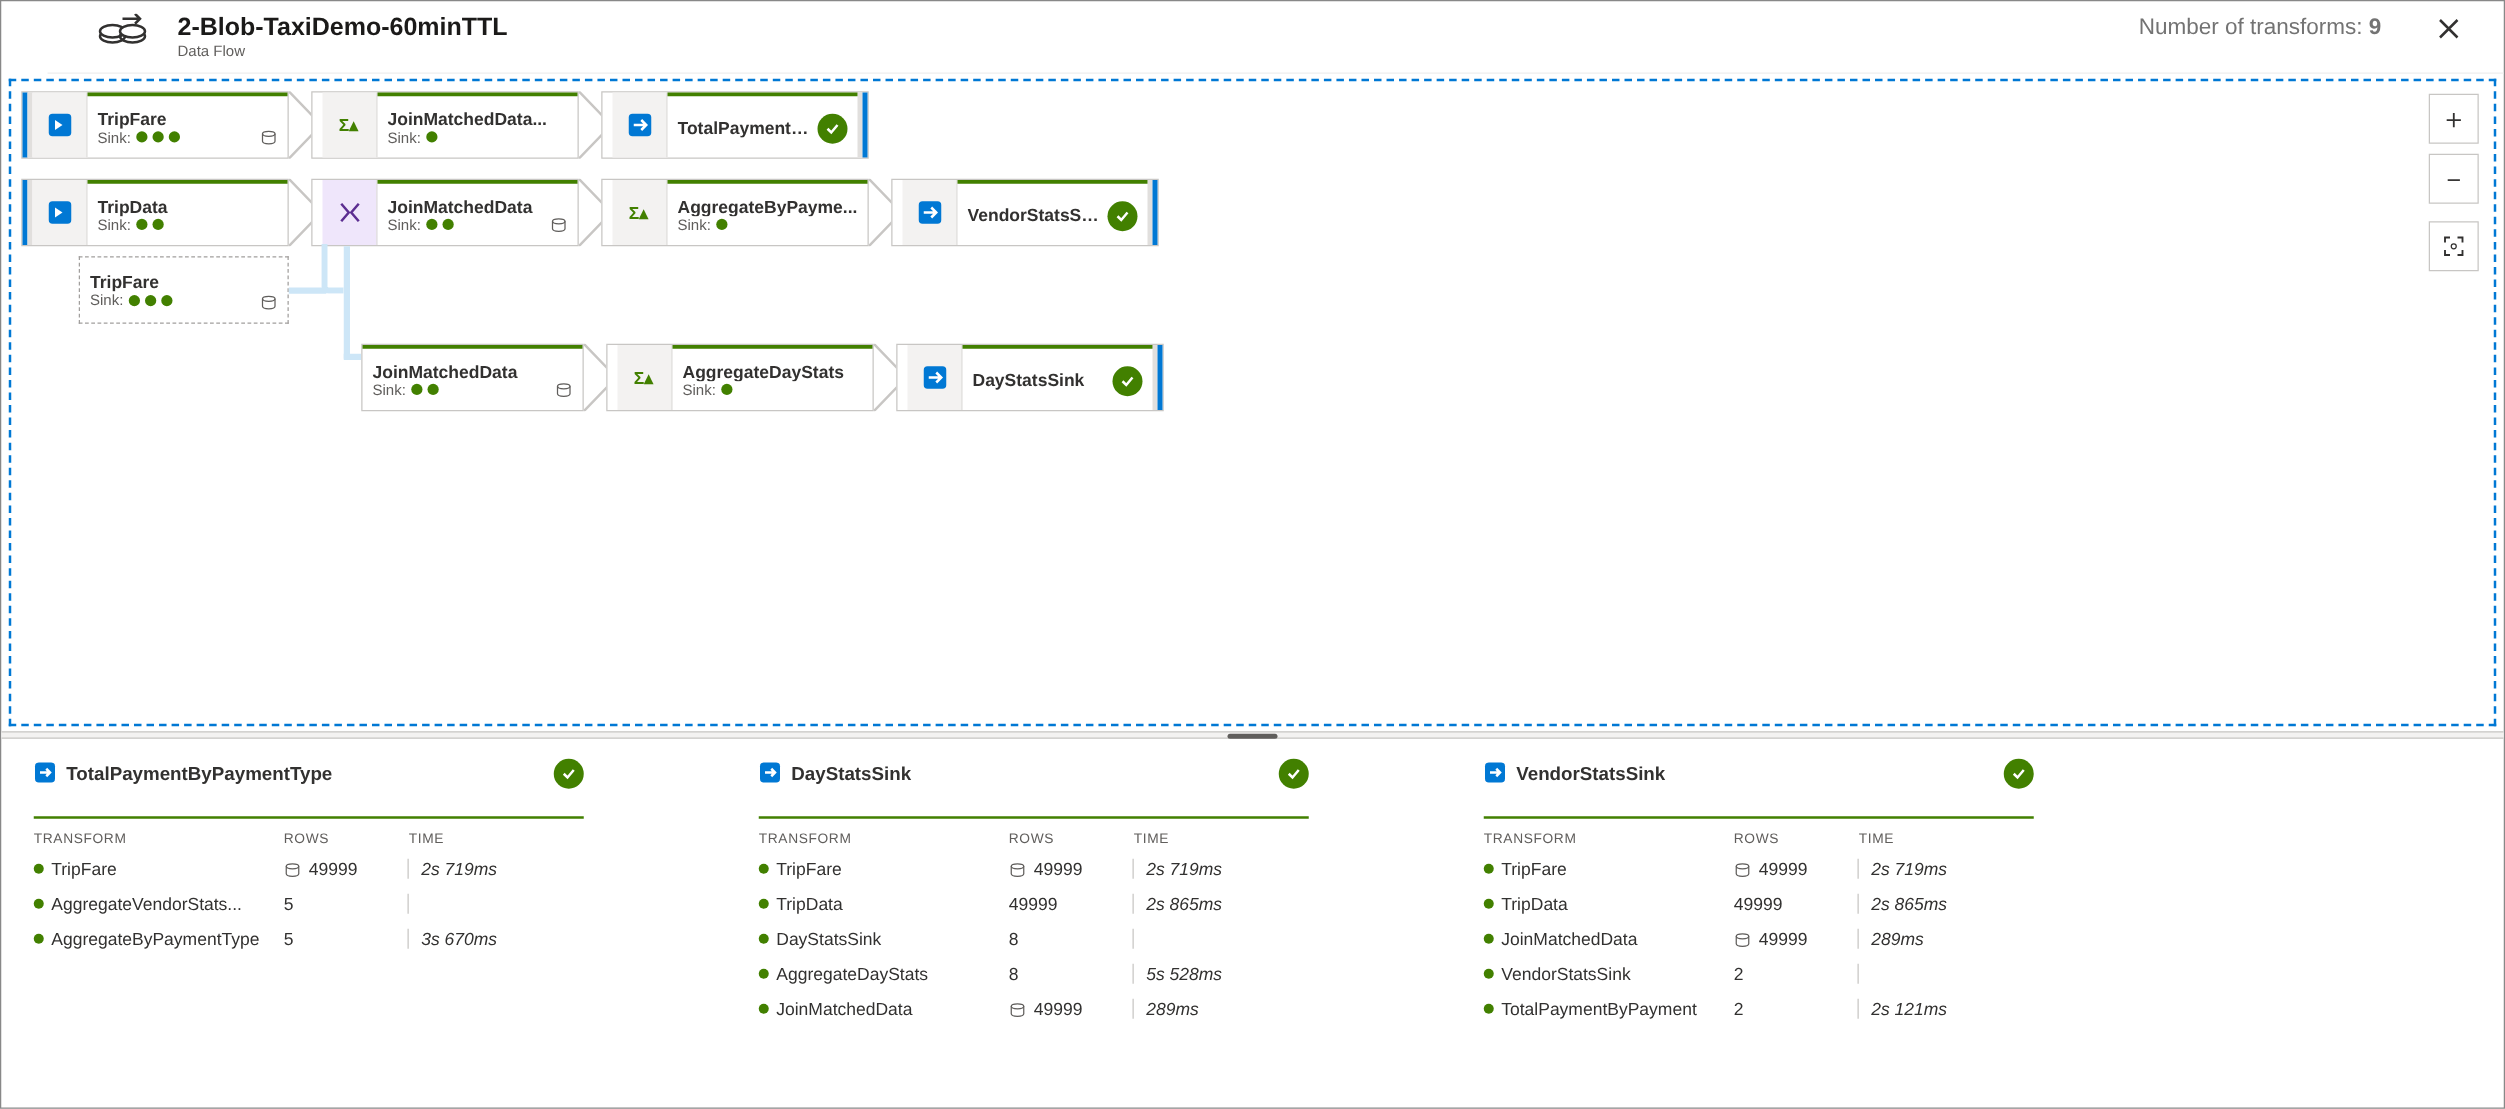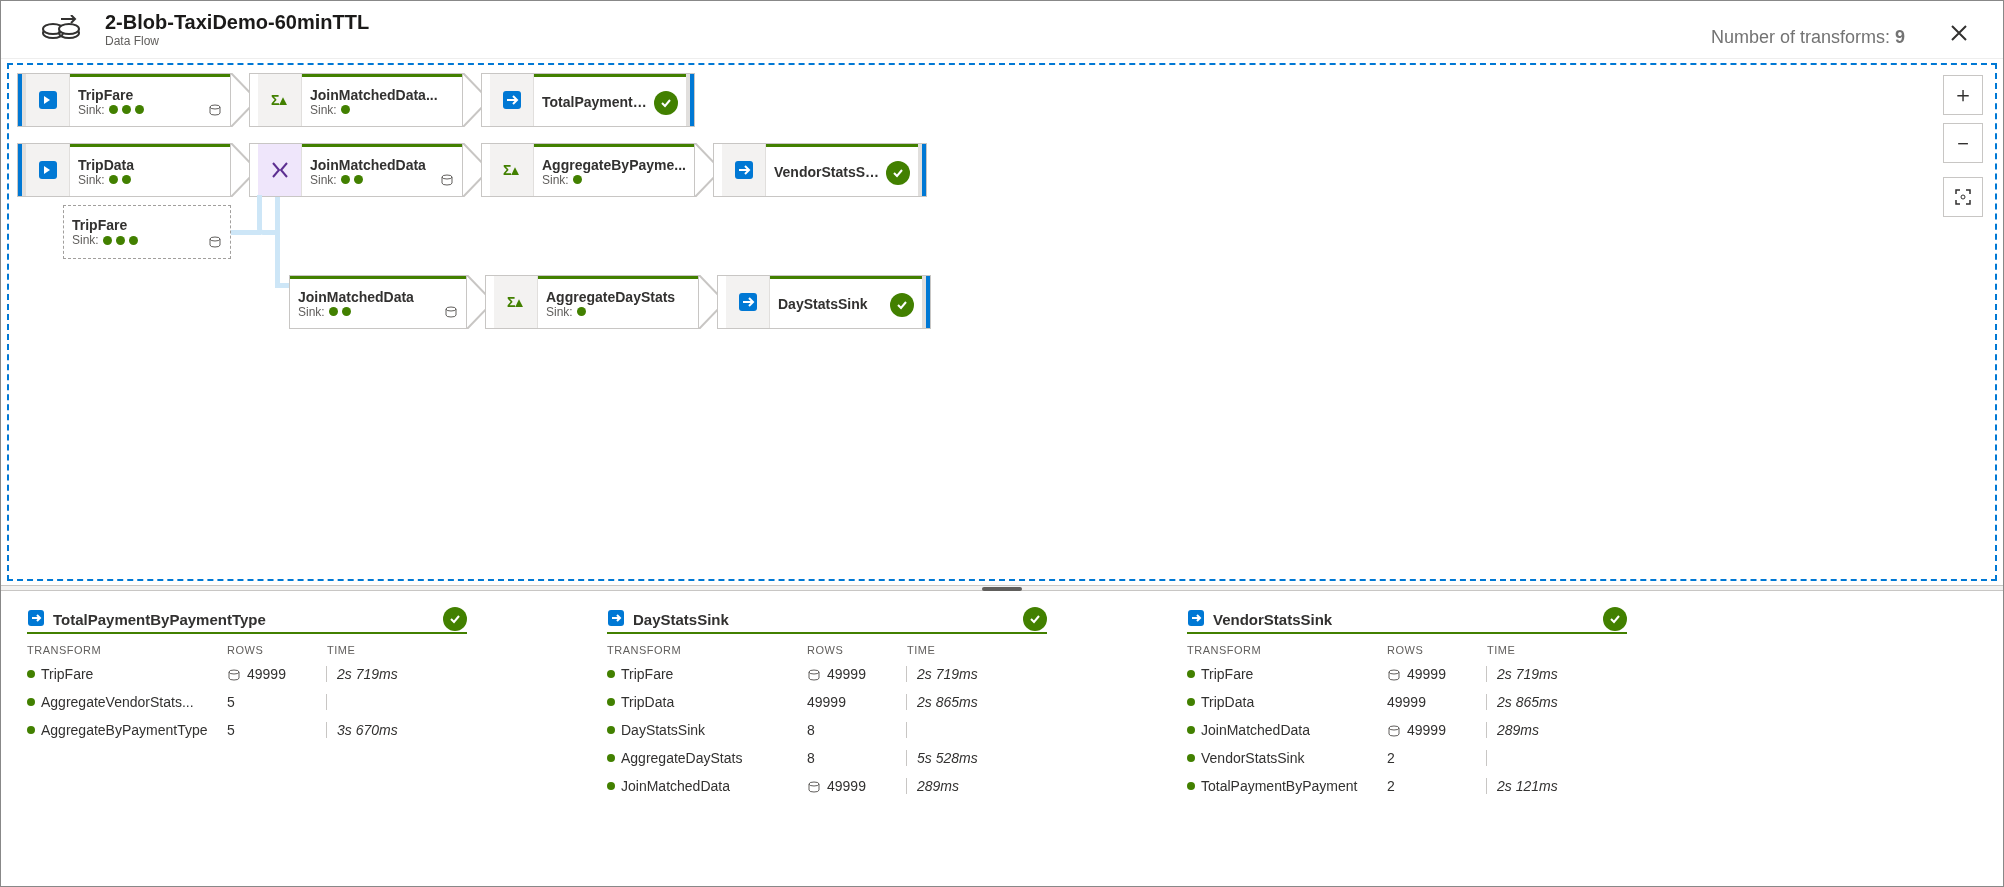--- a/index.html
+++ b/index.html
@@ -9,23 +9,24 @@
     color: #323130;
     background: #fff;
     width: 2004px;
     height: 887px;
     border: 1px solid #888;
     overflow: hidden;
   }
   
   .header {
     display: flex;
-    align-items: flex-end;
+    align-items: flex-start;
     padding: 10px 20px 10px 40px;
     border-bottom: 1px solid #eee;
+    margin-left: 37px;
   }
   .header-icon { margin-right: 20px; }
   .header-titles { flex: 0 0 auto; }
   .header-title { font-size: 20px; font-weight: 600; color: #1b1a19; }
   .header-subtitle { font-size: 12px; color: #605e5c; }
   .header-spacer { flex: 1; }
   .header-count { font-size: 18px; color: #737373; margin-right: 30px; }
   .header-count b { font-weight: 700; }
   .header-close { font-size: 24px; color: #323130; padding: 0 15px; cursor: pointer; }
 
@@ -143,21 +144,21 @@
     left:50%; top:1px;
     width:40px; height:4px;
     background:#605e5c;
     transform:translateX(-50%);
     border-radius:2px;
   }
 
   
   .results { display:flex; gap:140px; padding:16px 26px; align-items:flex-start; }
   .panel { width:440px; }
-  .panel-header { display:flex; align-items:center; gap:8px; padding-bottom:1px; border-bottom:2px solid #428000; position:relative; }
+  .panel-header { display:flex; align-items:center; gap:8px; padding-bottom:22px; border-bottom:2px solid #428000; position:relative; }
   .panel-header .pt { font-weight:700; font-size:15px; }
   .panel-header .checkmark { position:static; margin-left:auto; }
   .panel-cols {
     display:grid;
     grid-template-columns: 200px 100px 1fr;
     font-size:11px;
     letter-spacing:0.5px;
     color:#605e5c;
     padding:10px 0 4px;
   }

